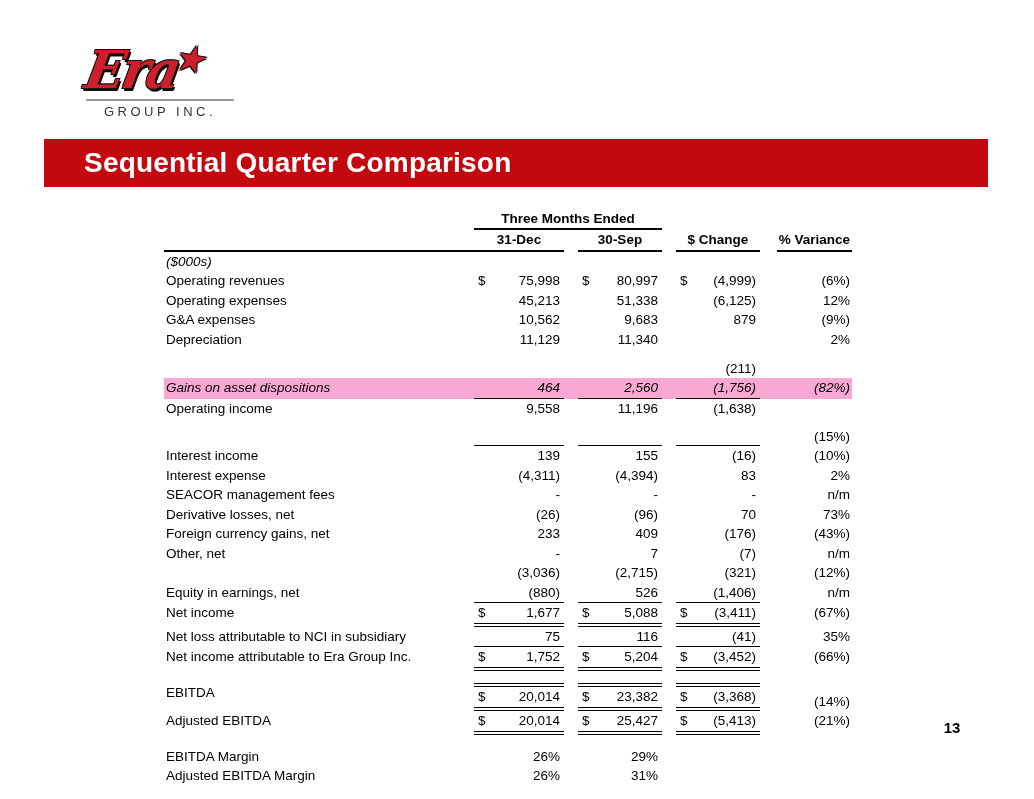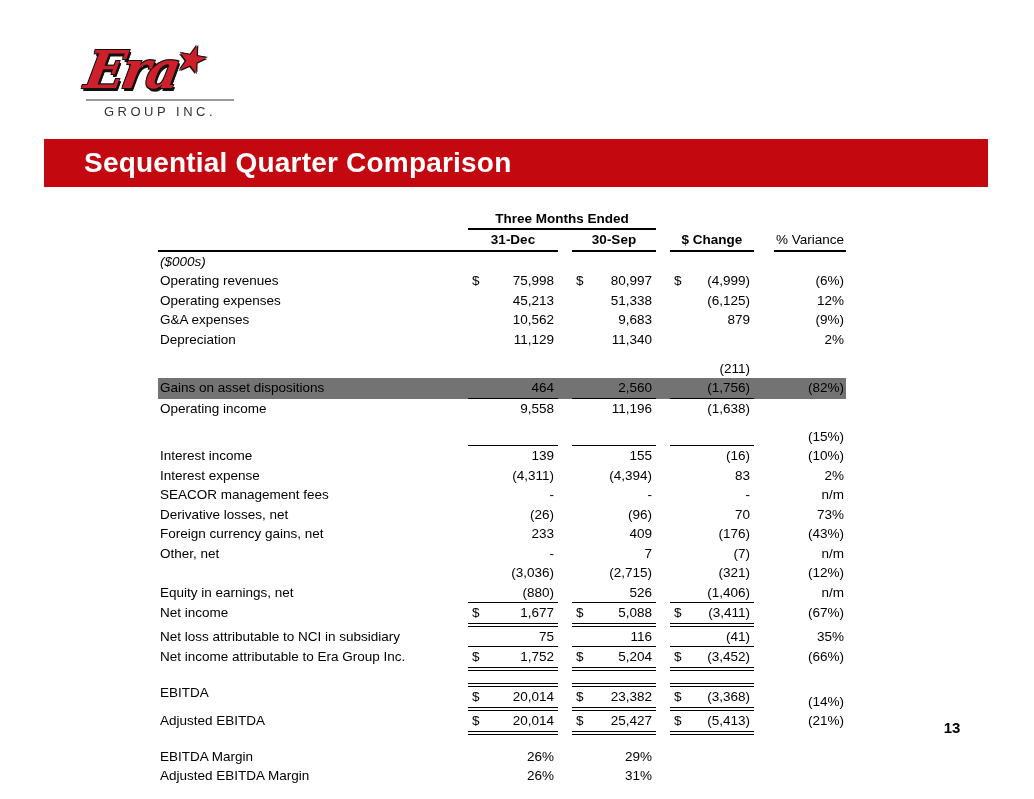--- a/index.html
+++ b/index.html
@@ -25,36 +25,36 @@
   }
   .logo-rule{width:148px;height:2px;background:#9a9a9a;margin-top:3px;}
   .logo-sub{width:148px;margin-top:3px;text-align:center;font-size:13px;letter-spacing:3.5px;color:#333;white-space:nowrap;}
 
   
   .banner{position:absolute;left:44px;top:139px;width:944px;height:48px;background:#c40810;display:flex;align-items:center;}
   .banner-title{color:#fff;font-weight:bold;font-size:28px;padding-left:40px;letter-spacing:0.2px;white-space:nowrap;}
 
   
   .tbl{
-    position:absolute;left:158px;top:206px;
+    position:absolute;left:164px;top:206px;
     display:grid;grid-template-columns:310px 90px 14px 84px 14px 84px 92px;
     font-size:13.5px;line-height:19.5px;
   }
   .c{white-space:nowrap;}
   .ghdr{grid-column:2/5;text-align:center;font-weight:bold;border-bottom:2px solid #000;padding-top:3px;line-height:19px;}
   .hcell{text-align:center;font-weight:bold;border-bottom:2px solid #000;}
   .hline{border-bottom:2px solid #000;}
-  .hcell4{font-weight:normal;text-align:right;}
+  .hcell4{font-weight:bold;text-align:right;}
   .h4i{display:inline-block;border-bottom:2px solid #000;padding:0 2px;}
   .units{font-style:italic;padding-left:2px;}
   .cl{padding-left:2px;}
   .cv{display:flex;justify-content:space-between;padding:0 4px;}
   .cv .v{margin-left:auto;}
   .cp{text-align:right;padding-right:2px;}
-  .hl{background:#737373;}
+  .hl{background:#f9a8d4;font-style:italic;}
   .ru{border-bottom:1px solid #000;}
   .rd{border-bottom:4px double #000;}
   .rt{border-top:4px double #000;}
   .sp{grid-column:1/-1;}
 
   
   .pageno{position:absolute;left:932px;top:719px;width:40px;text-align:center;font-size:15px;font-weight:bold;}
 </style>
 </head>
 <body>

